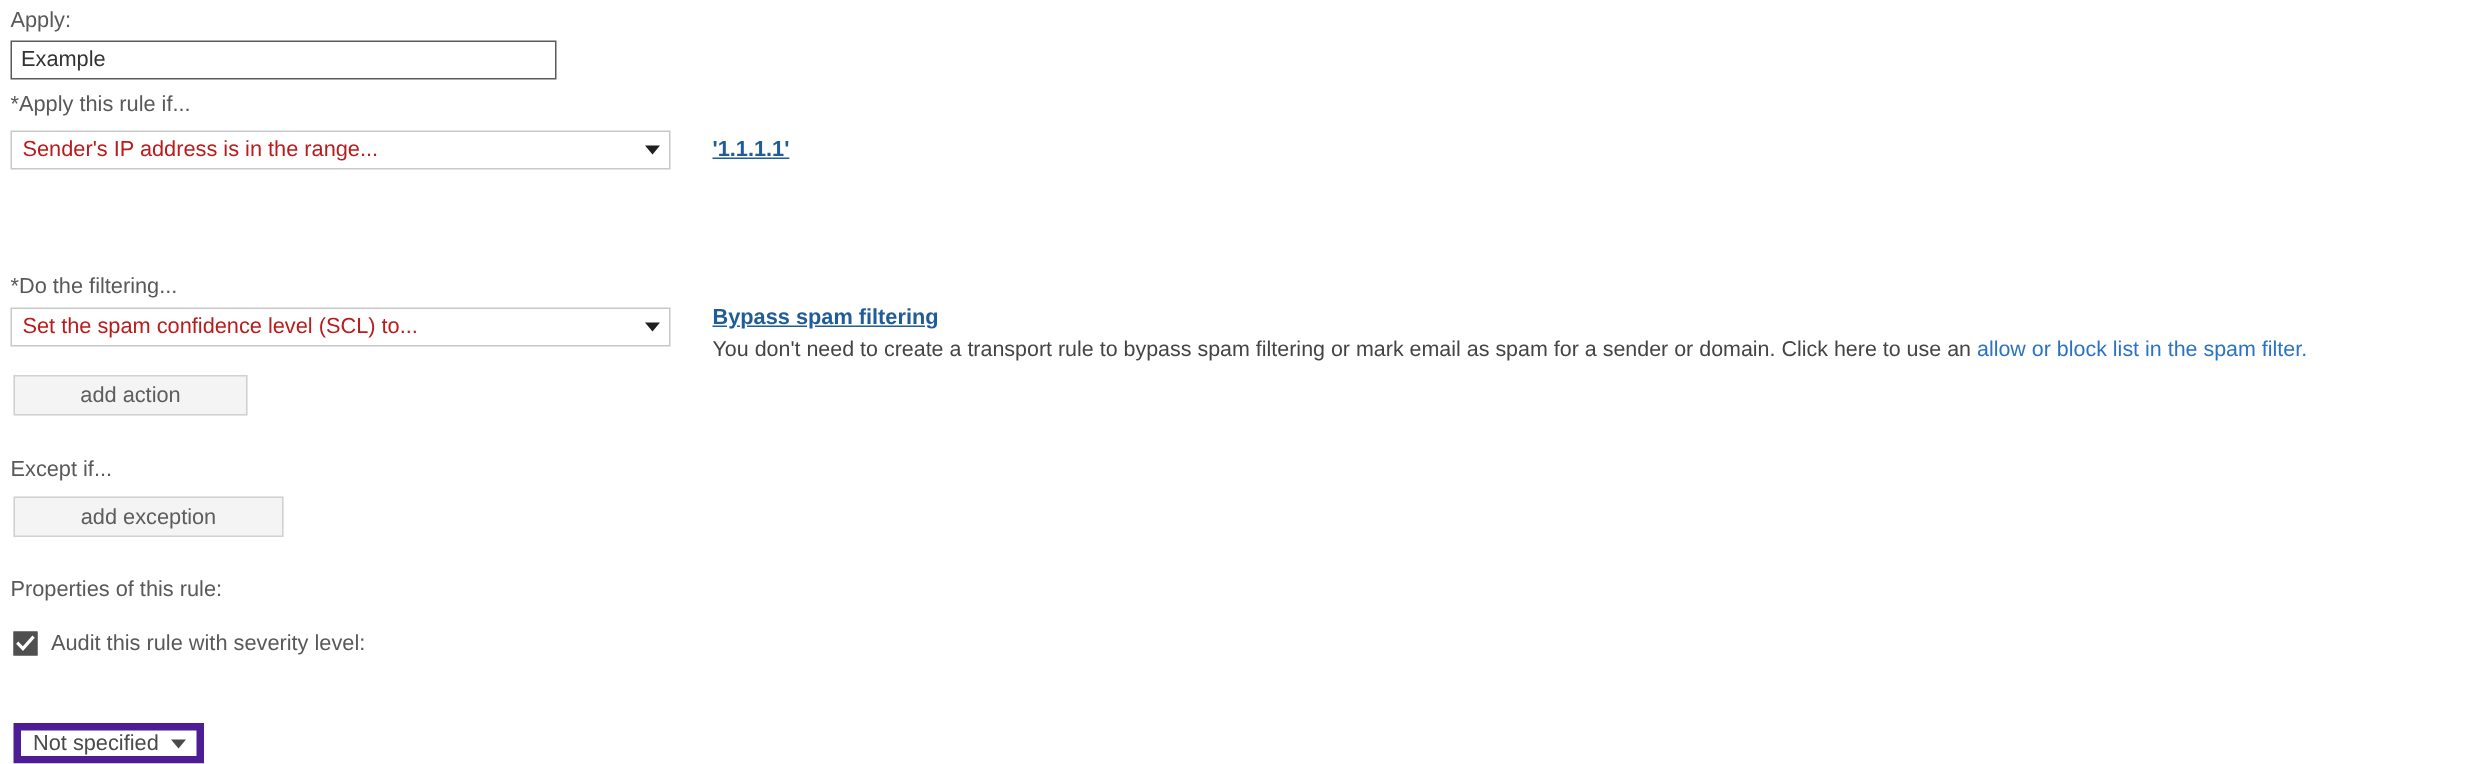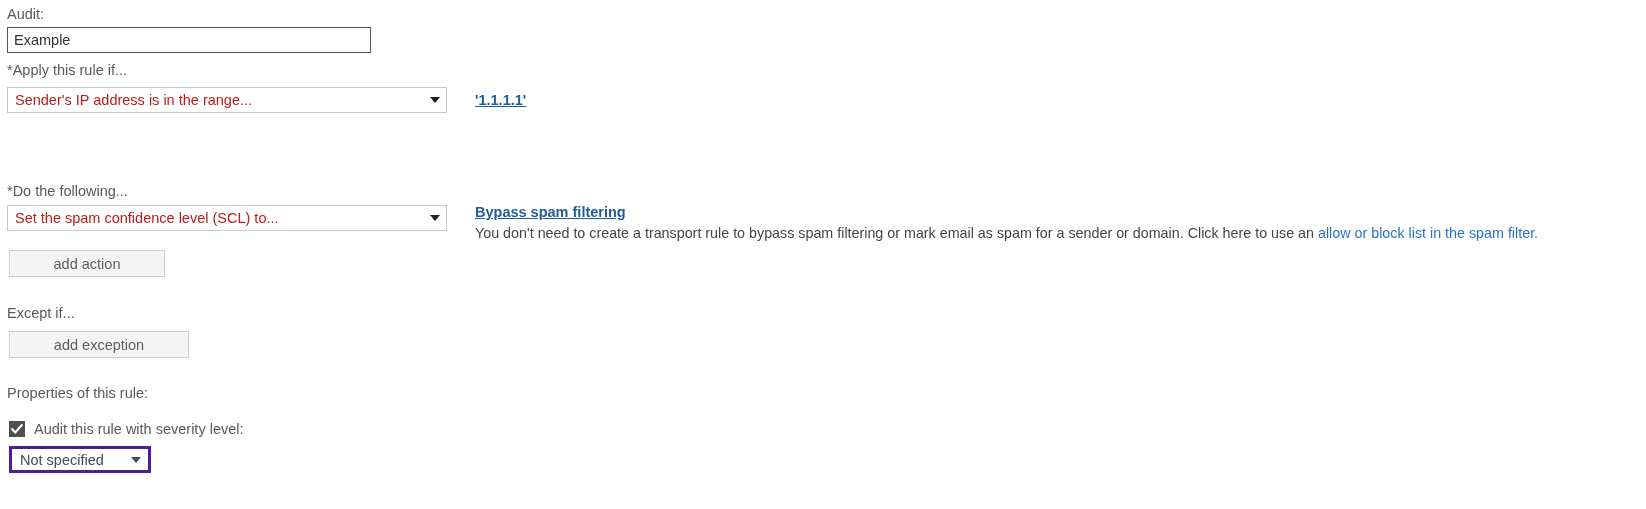--- a/index.html
+++ b/index.html
@@ -78,27 +78,28 @@
     width: 0;
     height: 0;
     border-left: 5px solid transparent;
     border-right: 5px solid transparent;
     border-top: 6px solid #1f1f1f;
   }
 
   
   .combo-small {
     box-sizing: border-box;
-    width: 142px;
+    width: 127px;
     height: 27px;
-    border: 3px solid #4c1d95;
+    border: 5px solid #4c1d95;
     background: #ffffff;
     display: flex;
     align-items: center;
     cursor: default;
+    margin-top: 36px;
   }
   .combo-small .combo-text {
     font-size: 14.5px;
     color: #4a4a4a;
     padding-left: 8px;
     white-space: nowrap;
     flex: 1;
   }
   .combo-small .combo-arrow {
     width: 24px;
@@ -197,37 +198,37 @@
   }
 
   
   .abs { position: absolute; }
 </style>
 </head>
 <body>
 
 <div class="page">
 
-  <div class="abs field-label" style="left:7px; top:5px;">Audit:</div>
+  <div class="abs field-label" style="left:7px; top:5px;">Apply:</div>
 
   <input class="abs text-input" style="left: 7px; top: 27px;" type="text" value="Example">
 
   <div class="abs field-label" style="left:7px; top:61px;">*Apply this rule if...</div>
 
   <div class="abs combo" style="left:7px; top:87px;">
     <span class="combo-text">Sender's IP address is in the range...</span>
     <span class="combo-arrow">
       <span class="tri-down"></span>
     </span>
   </div>
 
   <div class="abs link-bold" style="left:475px; top:92px;">'1.1.1.1'</div>
 
 
-  <div class="abs field-label" style="left:7px; top:182px;">*Do the following...</div>
+  <div class="abs field-label" style="left:7px; top:182px;">*Do the filtering...</div>
 
   <div class="abs combo" style="left:7px; top:205px;">
     <span class="combo-text">Set the spam confidence level (SCL) to...</span>
     <span class="combo-arrow">
       <span class="tri-down"></span>
     </span>
   </div>
 
   <div class="abs link-bold" style="left:475px; top:204px;">Bypass spam filtering</div>
 

